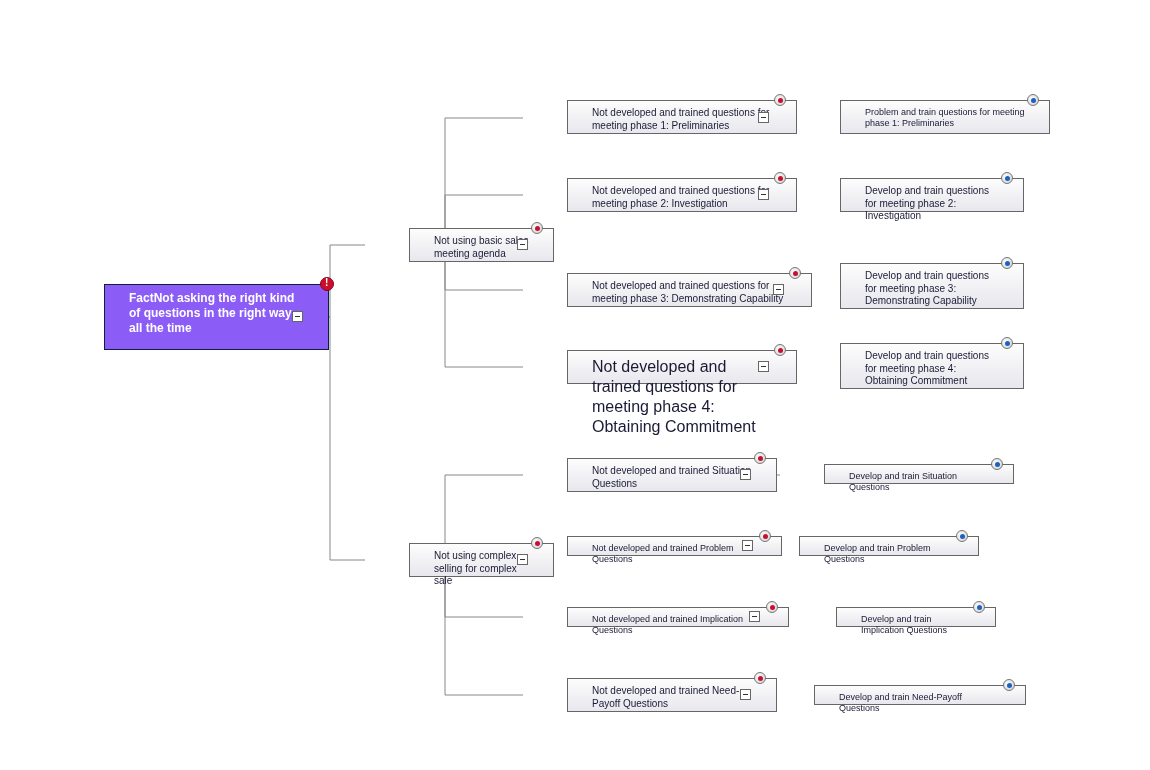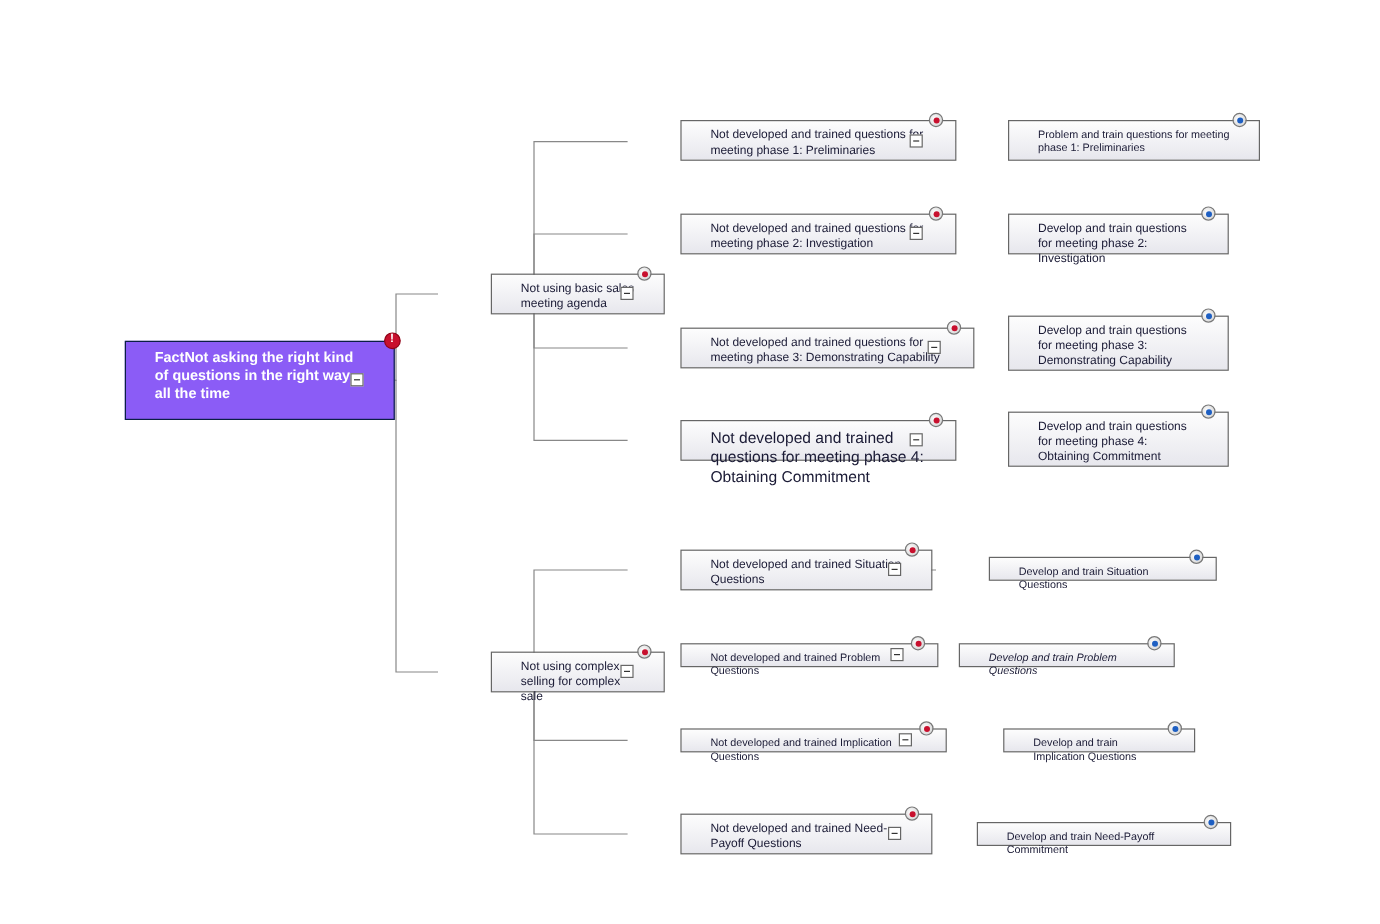--- a/index.html
+++ b/index.html
@@ -175,21 +175,21 @@
   <div class="node" style="left:523px; top:273px; width:245px; height:34px; font-size:10px;">
     <span class="icon dot-red"></span>
     <span class="label">Not developed and trained questions for meeting phase 3: Demonstrating Capability</span>
   </div>
   <div class="toggle" style="left:773px; top:284px;"></div>
   <div class="node" style="left:796px; top:263px; width:184px; height:46px; font-size:10px;">
     <span class="icon dot-blue"></span>
     <span class="label">Develop and train questions for meeting phase 3: Demonstrating Capability</span>
   </div>
 
-  <div class="node" style="left:523px; top:350px; width:230px; height:34px; font-size:13px;">
+  <div class="node" style="left:523px; top:350px; width:230px; height:34px; font-size:16px;">
     <span class="icon dot-red"></span>
     <span class="label">Not developed and trained questions for meeting phase 4: Obtaining Commitment</span>
   </div>
   <div class="toggle" style="left:758px; top:361px;"></div>
   <div class="node" style="left:796px; top:343px; width:184px; height:46px; font-size:10px;">
     <span class="icon dot-blue"></span>
     <span class="label">Develop and train questions for meeting phase 4: Obtaining Commitment</span>
   </div>
 
   <div class="node" style="left:365px; top:543px; width:145px; height:34px; font-size:10px;">
@@ -206,21 +206,21 @@
   <div class="node" style="left:780px; top:464px; width:190px; height:20px; font-size:9px;">
     <span class="icon dot-blue"></span>
     <span class="label">Develop and train Situation Questions</span>
   </div>
 
   <div class="node" style="left:523px; top:536px; width:215px; height:20px; font-size:9px;">
     <span class="icon dot-red"></span>
     <span class="label">Not developed and trained Problem Questions</span>
   </div>
   <div class="toggle" style="left:742px; top:540px;"></div>
-  <div class="node" style="left:755px; top:536px; width:180px; height:20px; font-size:9px;font-style:italic;">
+  <div class="node" style="left:755px; top:536px; width:180px; height:20px; font-size:9px;">
     <span class="icon dot-blue"></span>
     <span class="label">Develop and train Problem Questions</span>
   </div>
 
   <div class="node" style="left:523px; top:607px; width:222px; height:20px; font-size:9px;">
     <span class="icon dot-red"></span>
     <span class="label">Not developed and trained Implication Questions</span>
   </div>
   <div class="toggle" style="left:749px; top:611px;"></div>
   <div class="node" style="left:792px; top:607px; width:160px; height:20px; font-size:9px;">
@@ -228,16 +228,16 @@
     <span class="label">Develop and train Implication Questions</span>
   </div>
 
   <div class="node" style="left:523px; top:678px; width:210px; height:34px; font-size:10px;">
     <span class="icon dot-red"></span>
     <span class="label">Not developed and trained Need-Payoff Questions</span>
   </div>
   <div class="toggle" style="left:740px; top:689px;"></div>
   <div class="node" style="left:770px; top:685px; width:212px; height:20px; font-size:9px;">
     <span class="icon dot-blue"></span>
-    <span class="label">Develop and train Need-Payoff Commitment</span>
+    <span class="label">Develop and train Need-Payoff Questions</span>
   </div>
 
 </div>
 
 </body></html>

